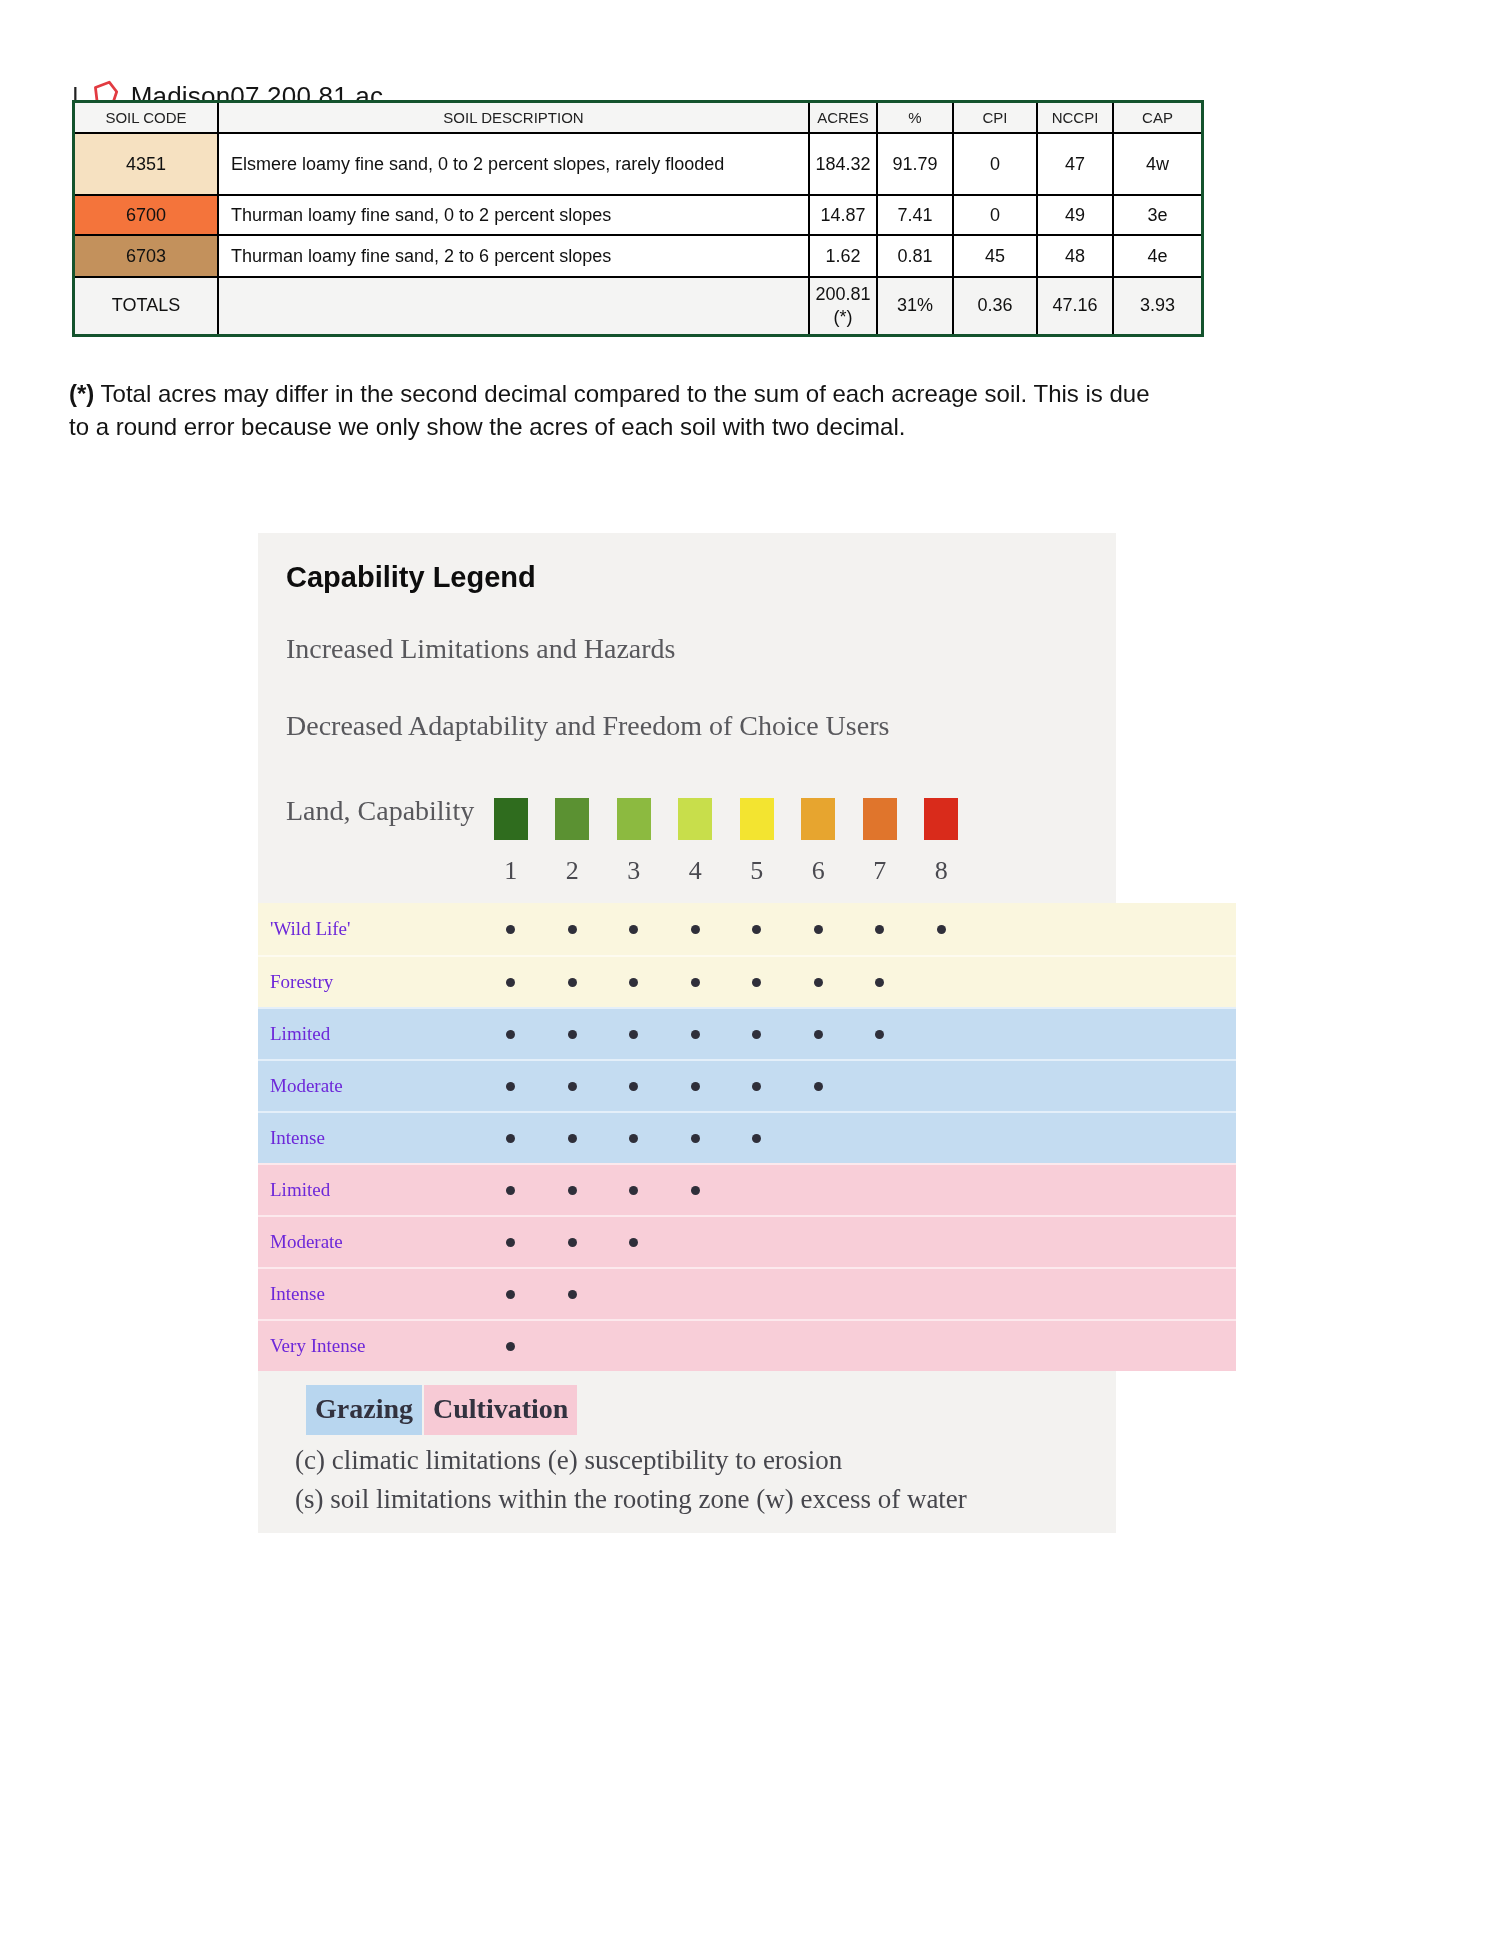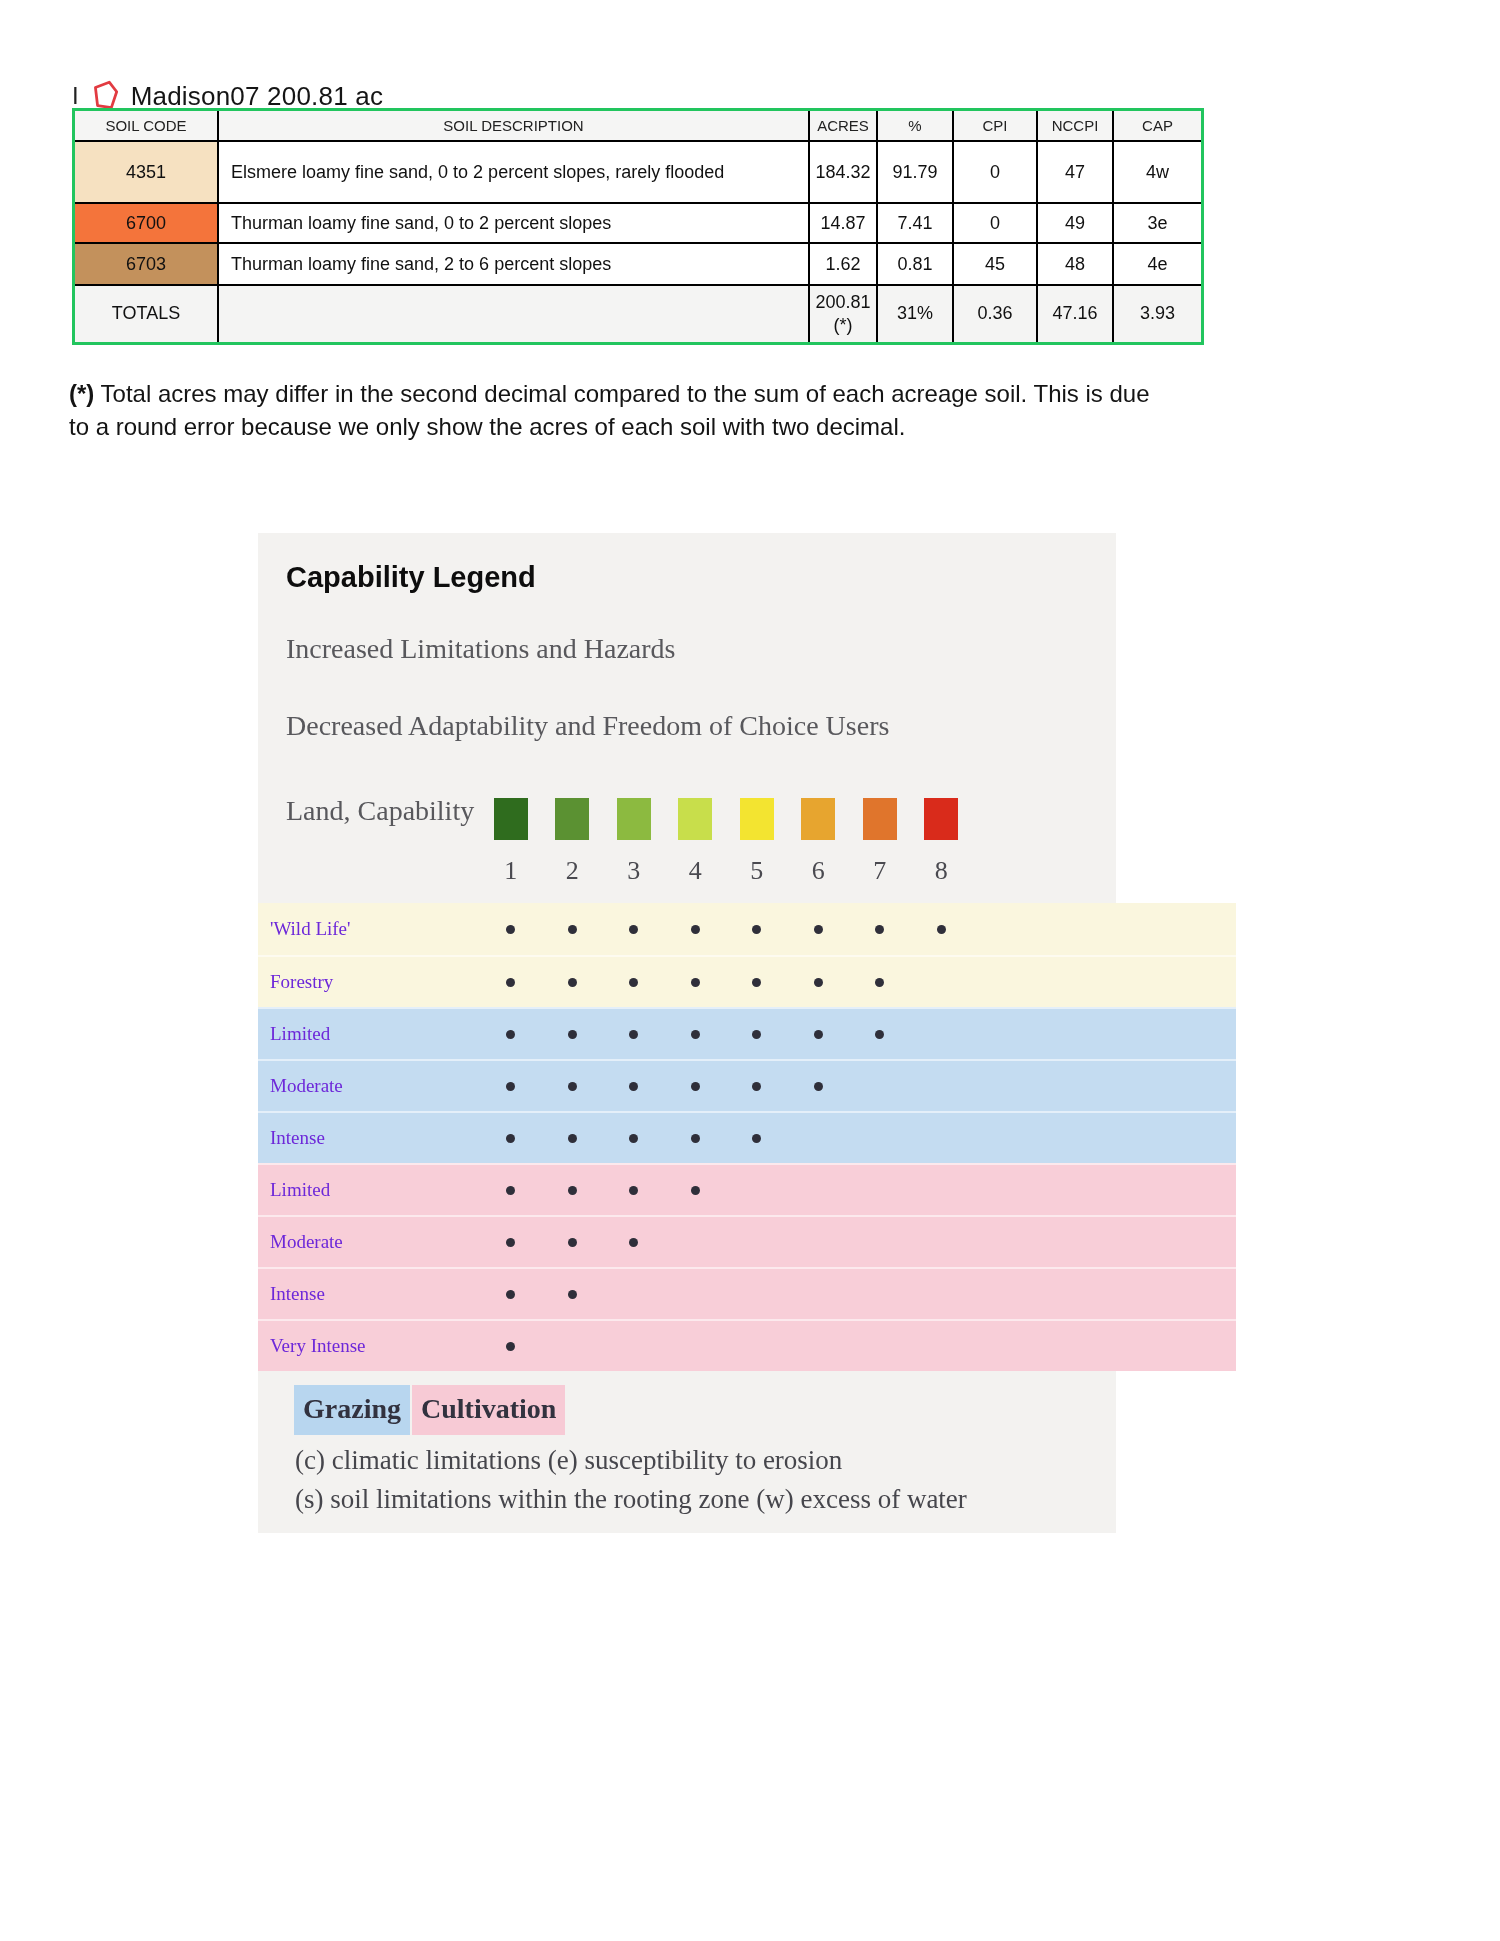--- a/index.html
+++ b/index.html
@@ -18,23 +18,23 @@
     position:absolute; left:72px; top:76px;
     display:flex; align-items:center; gap:10px;
     height:40px;
   }
   .hdr-prefix{font-size:24px;color:#222;}
   .hdr-icon{width:32px;height:34px;display:inline-block;}
   .hdr-title{font-size:26px;font-weight:400;color:#151515;margin:0;letter-spacing:.2px;}
 
   
   .soil-table{
-    position:absolute; left:72px; top:108px;
+    position:absolute; left:72px; top:100px;
     border-collapse:collapse;
-    border:3px solid #22c55e;
+    border:3px solid #14532d;
     table-layout:fixed;
     background:#fff;
   }
   .soil-table th,.soil-table td{
     border:2px solid #000;
     vertical-align:middle;
     overflow:hidden;
   }
   .soil-table th{
     background:#f5f5f4;
@@ -110,21 +110,21 @@
   .cap-row-label{
     position:absolute; left:12px;
     font-family:"Liberation Serif",serif;
     font-size:19px; color:#6d28d9;
     white-space:nowrap;
   }
   .cap-dots{position:absolute; left:222px; display:flex;}
   .cap-cell{width:61.5px; height:52px; display:flex; align-items:center; justify-content:center;}
   .cap-dot{width:9px;height:9px;border-radius:50%;background:#2f2f3a;display:block;}
 
-  .lg-key{position:absolute; left:4px; top:852px; display:flex; gap:2px;padding-left:32px;}
+  .lg-key{position:absolute; left:16px; top:852px; display:flex; gap:2px;padding-left:32px;}
   .lg-key-chip{
     font-family:"Liberation Serif",serif;
     font-size:28px; font-weight:700; color:#32323f;
     padding:8px 9px 10px 9px; display:inline-block;
   }
   .lg-notes{
     position:absolute; left:37px; top:908px;
     font-family:"Liberation Serif",serif;
     font-size:27px; color:#46464c; line-height:1.45;
   }

